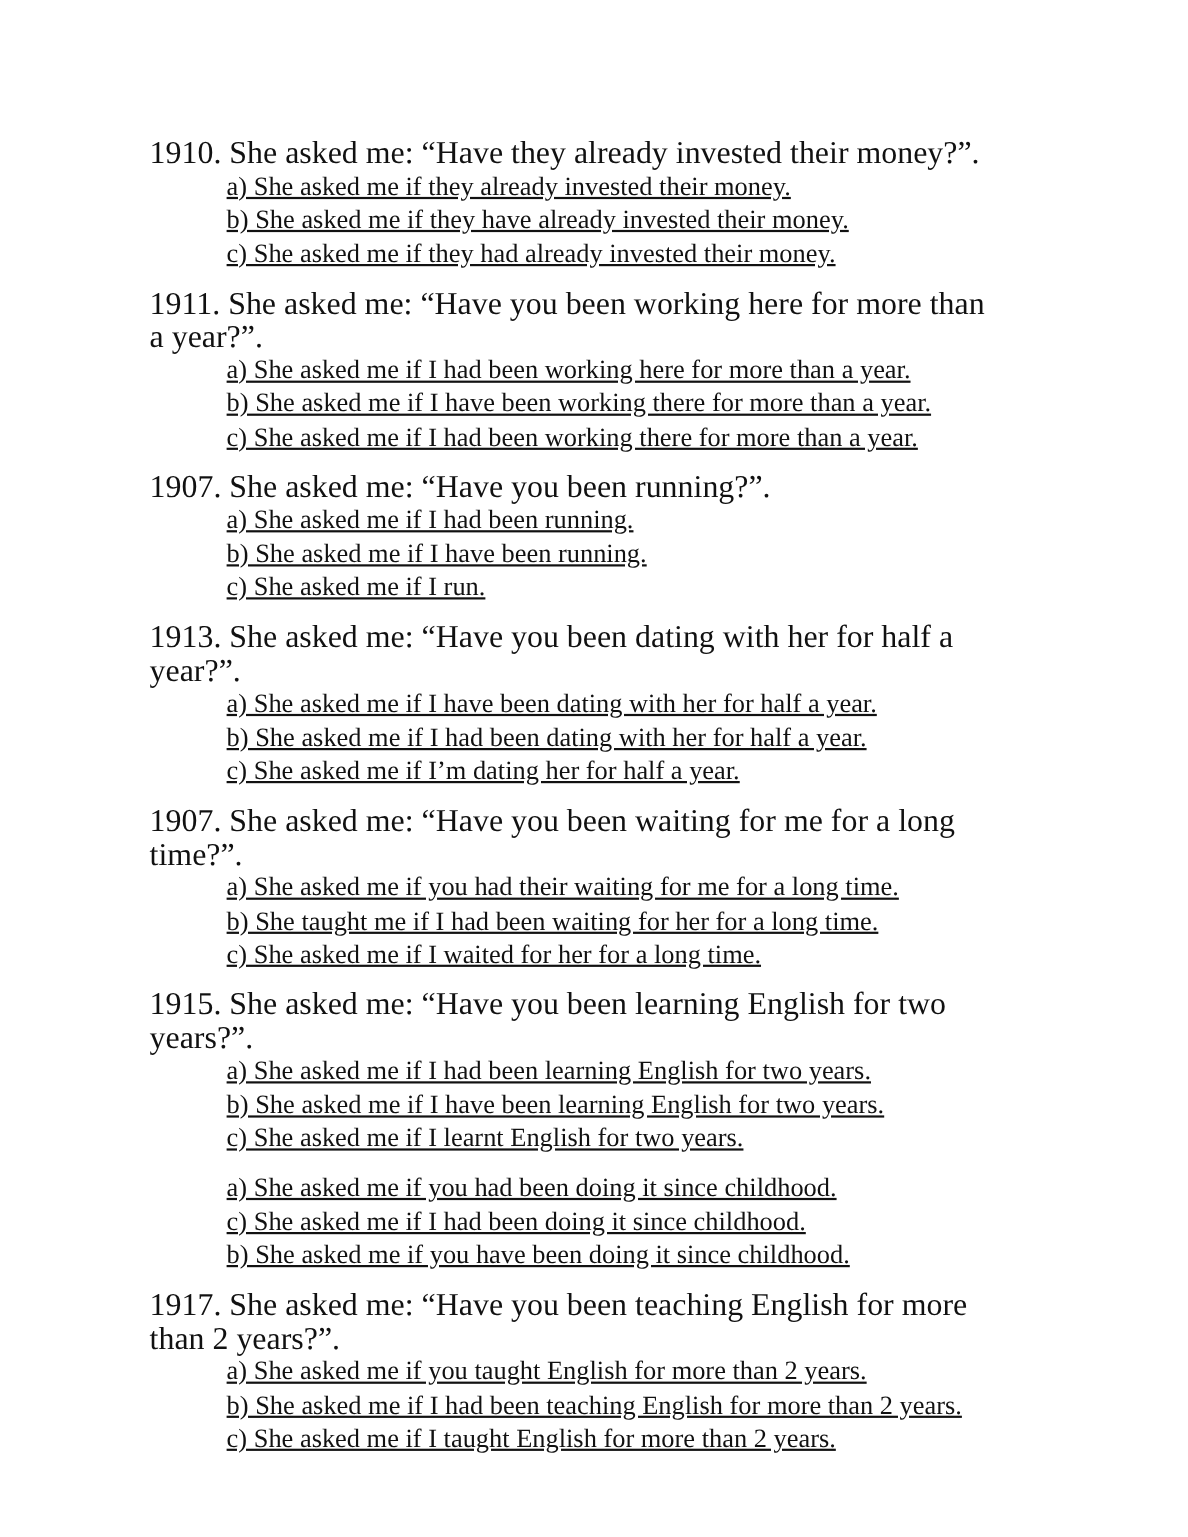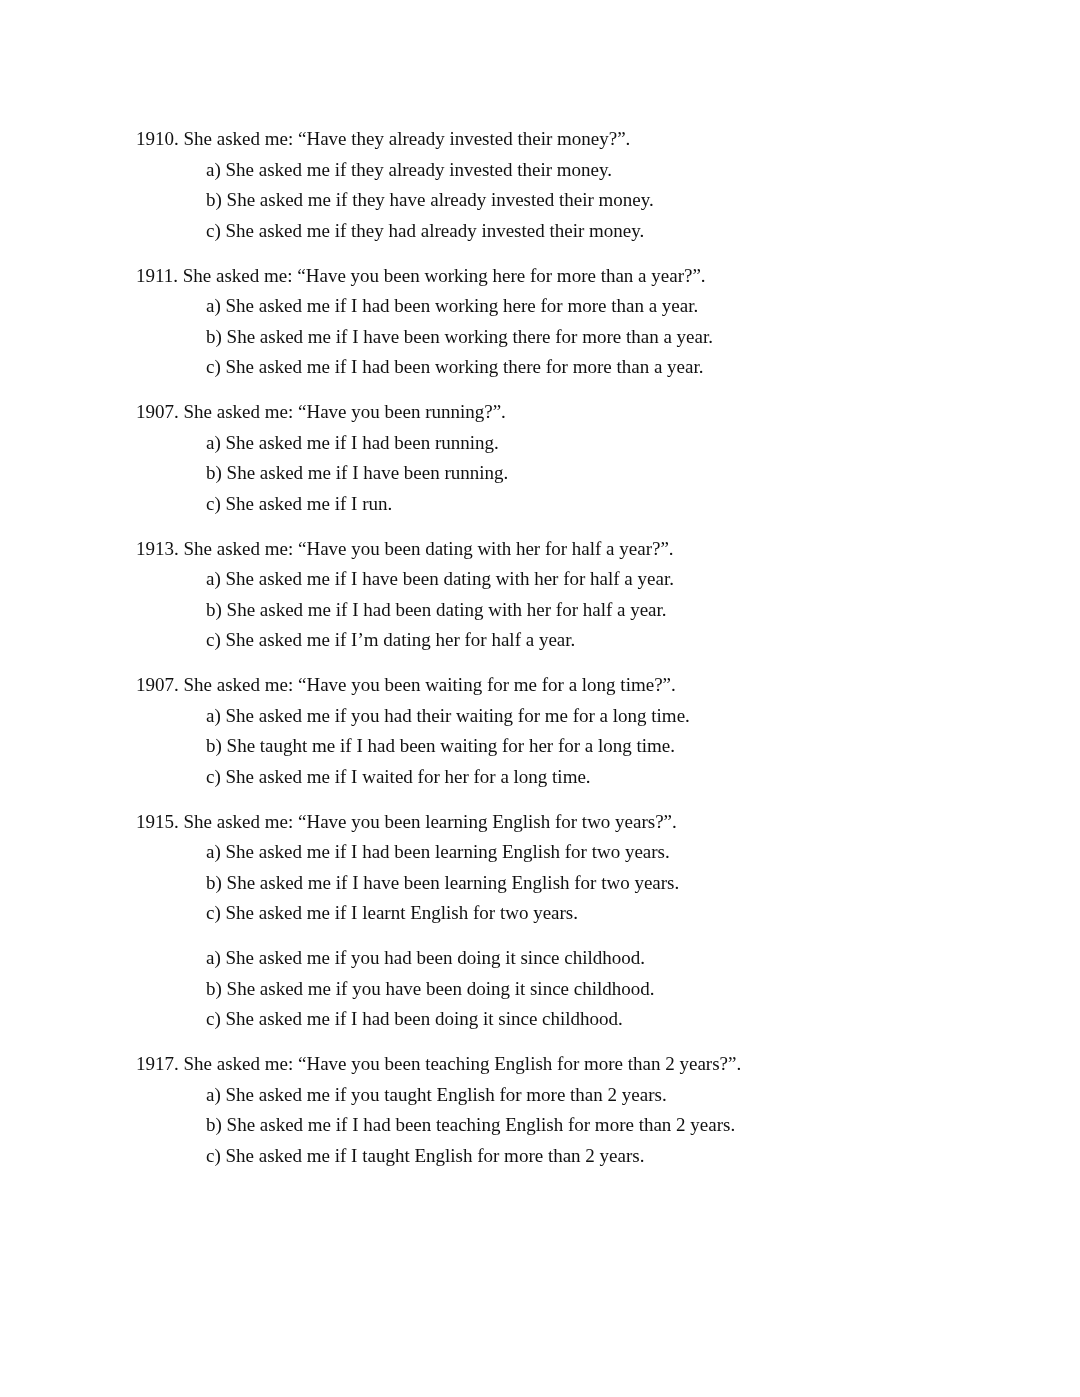--- a/index.html
+++ b/index.html
@@ -18,36 +18,37 @@
     .page {
       position: absolute;
       left: 136px;
       top: 124px;
       width: 820px;
     }
     .question {
       margin: 0 0 14.5px 0;
     }
     .stem {
-      font-size: 19px;
+      font-size: 29px;
       line-height: 30.5px;
       margin: 0;
       white-space: normal;
       width: 760px;
     }
     .options {
       margin: 0;
       padding: 0;
       list-style: none;
     }
     .option {
-      font-size: 19px;
+      font-size: 24px;
       line-height: 30.5px;
       padding-left: 70px;
       white-space: nowrap;
+      text-decoration: underline;
     }
   </style>
 </head>
 <body>
 
 <div class="page">
 
   <div class="question">
     <p class="stem">1910. She asked me: “Have they already invested their money?”.</p>
     <ul class="options">
@@ -98,22 +99,22 @@
     <ul class="options">
       <li class="option">a) She asked me if I had been learning English for two years.</li>
       <li class="option">b) She asked me if I have been learning English for two years.</li>
       <li class="option">c) She asked me if I learnt English for two years.</li>
     </ul>
   </div>
 
   <div class="question">
     <ul class="options">
       <li class="option">a) She asked me if you had been doing it since childhood.</li>
+      <li class="option">c) She asked me if I had been doing it since childhood.</li>
       <li class="option">b) She asked me if you have been doing it since childhood.</li>
-      <li class="option">c) She asked me if I had been doing it since childhood.</li>
     </ul>
   </div>
 
   <div class="question">
     <p class="stem">1917. She asked me: “Have you been teaching English for more than 2 years?”.</p>
     <ul class="options">
       <li class="option">a) She asked me if you taught English for more than 2 years.</li>
       <li class="option">b) She asked me if I had been teaching English for more than 2 years.</li>
       <li class="option">c) She asked me if I taught English for more than 2 years.</li>
     </ul>

